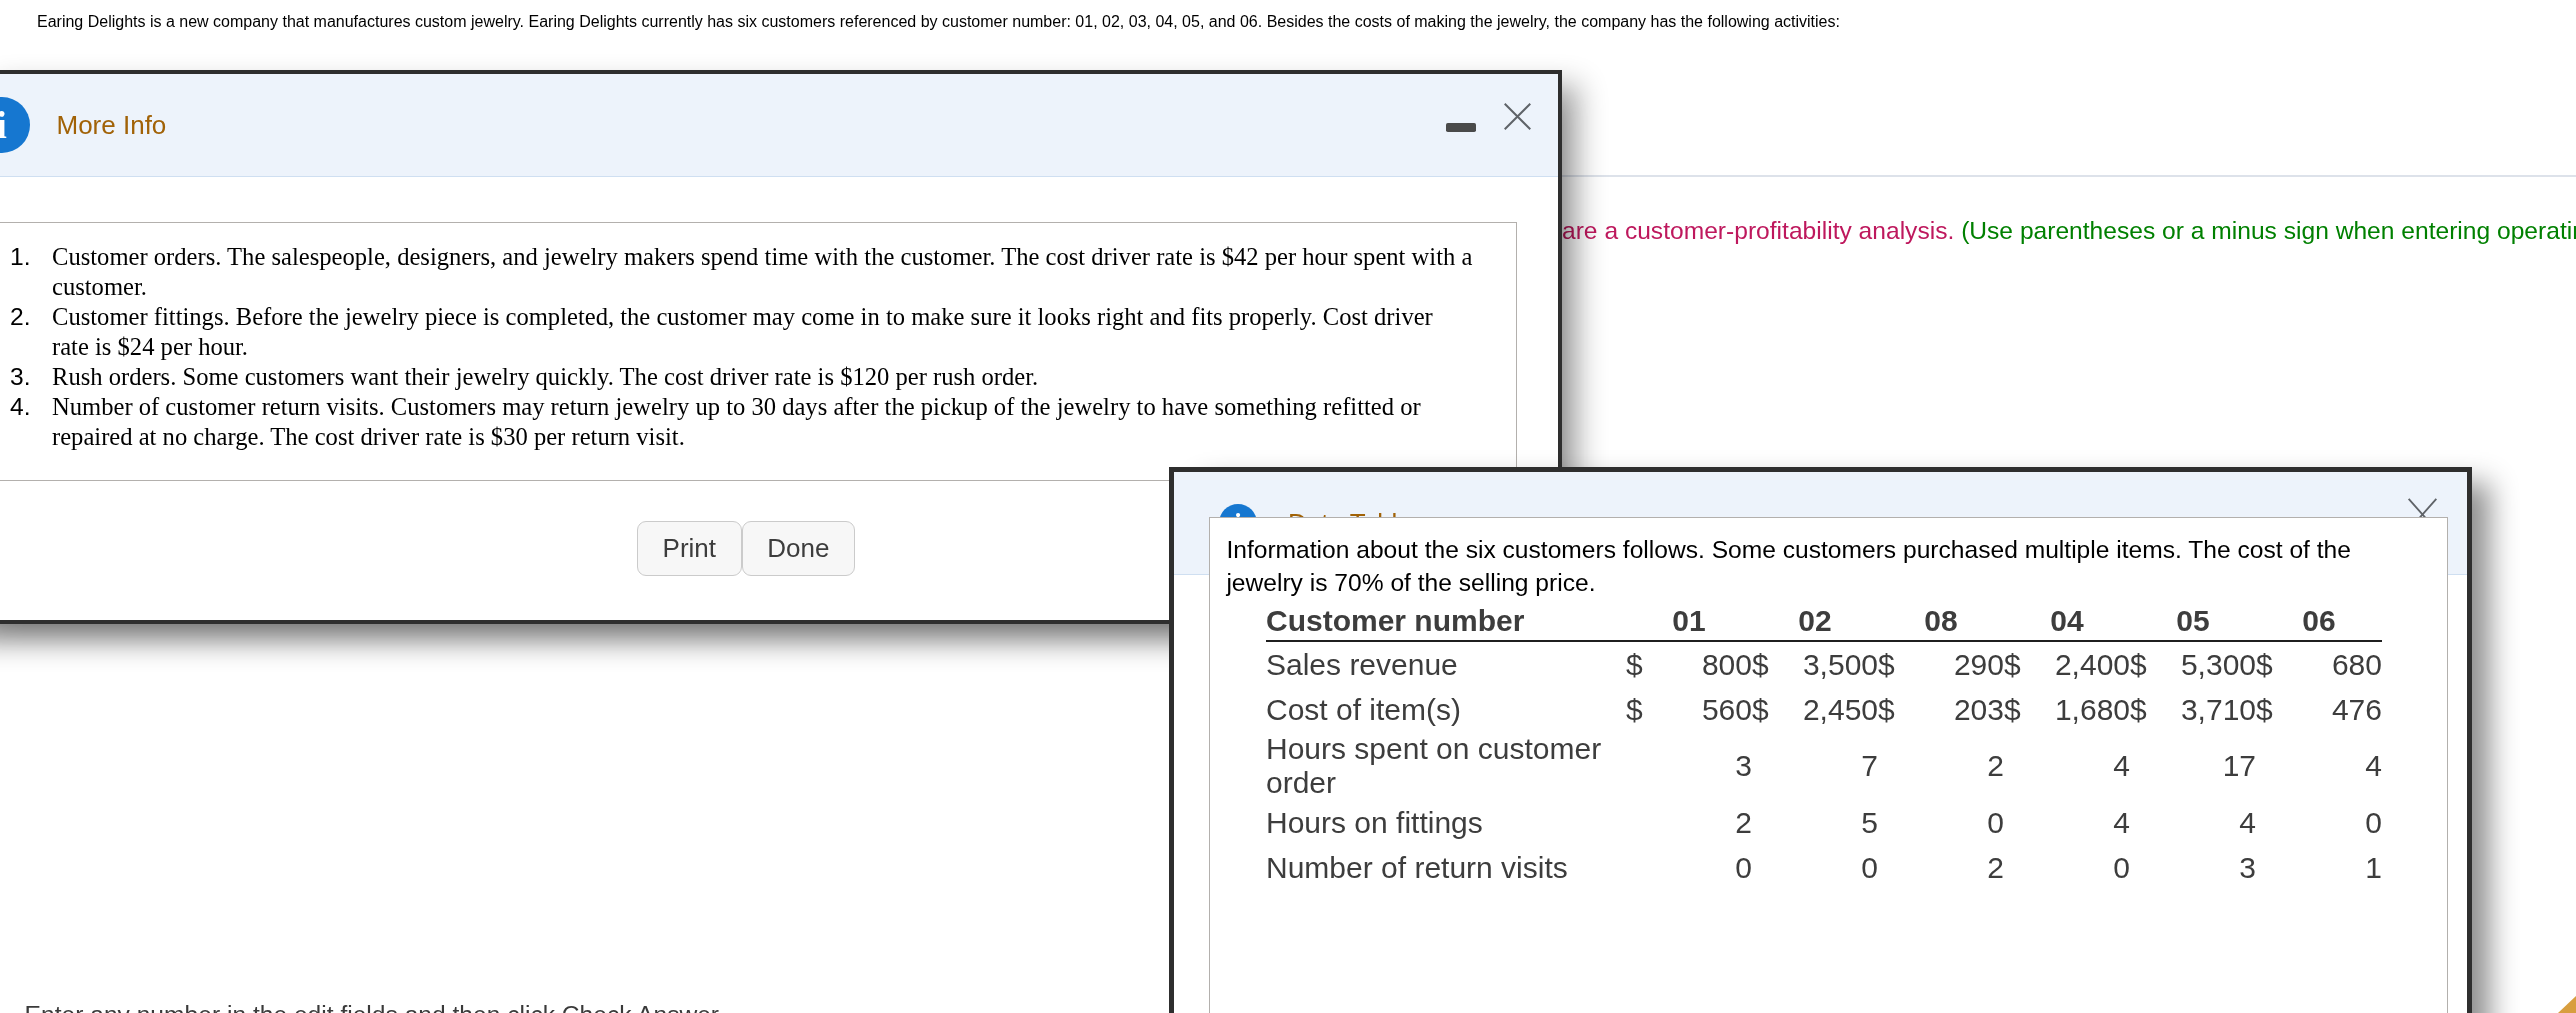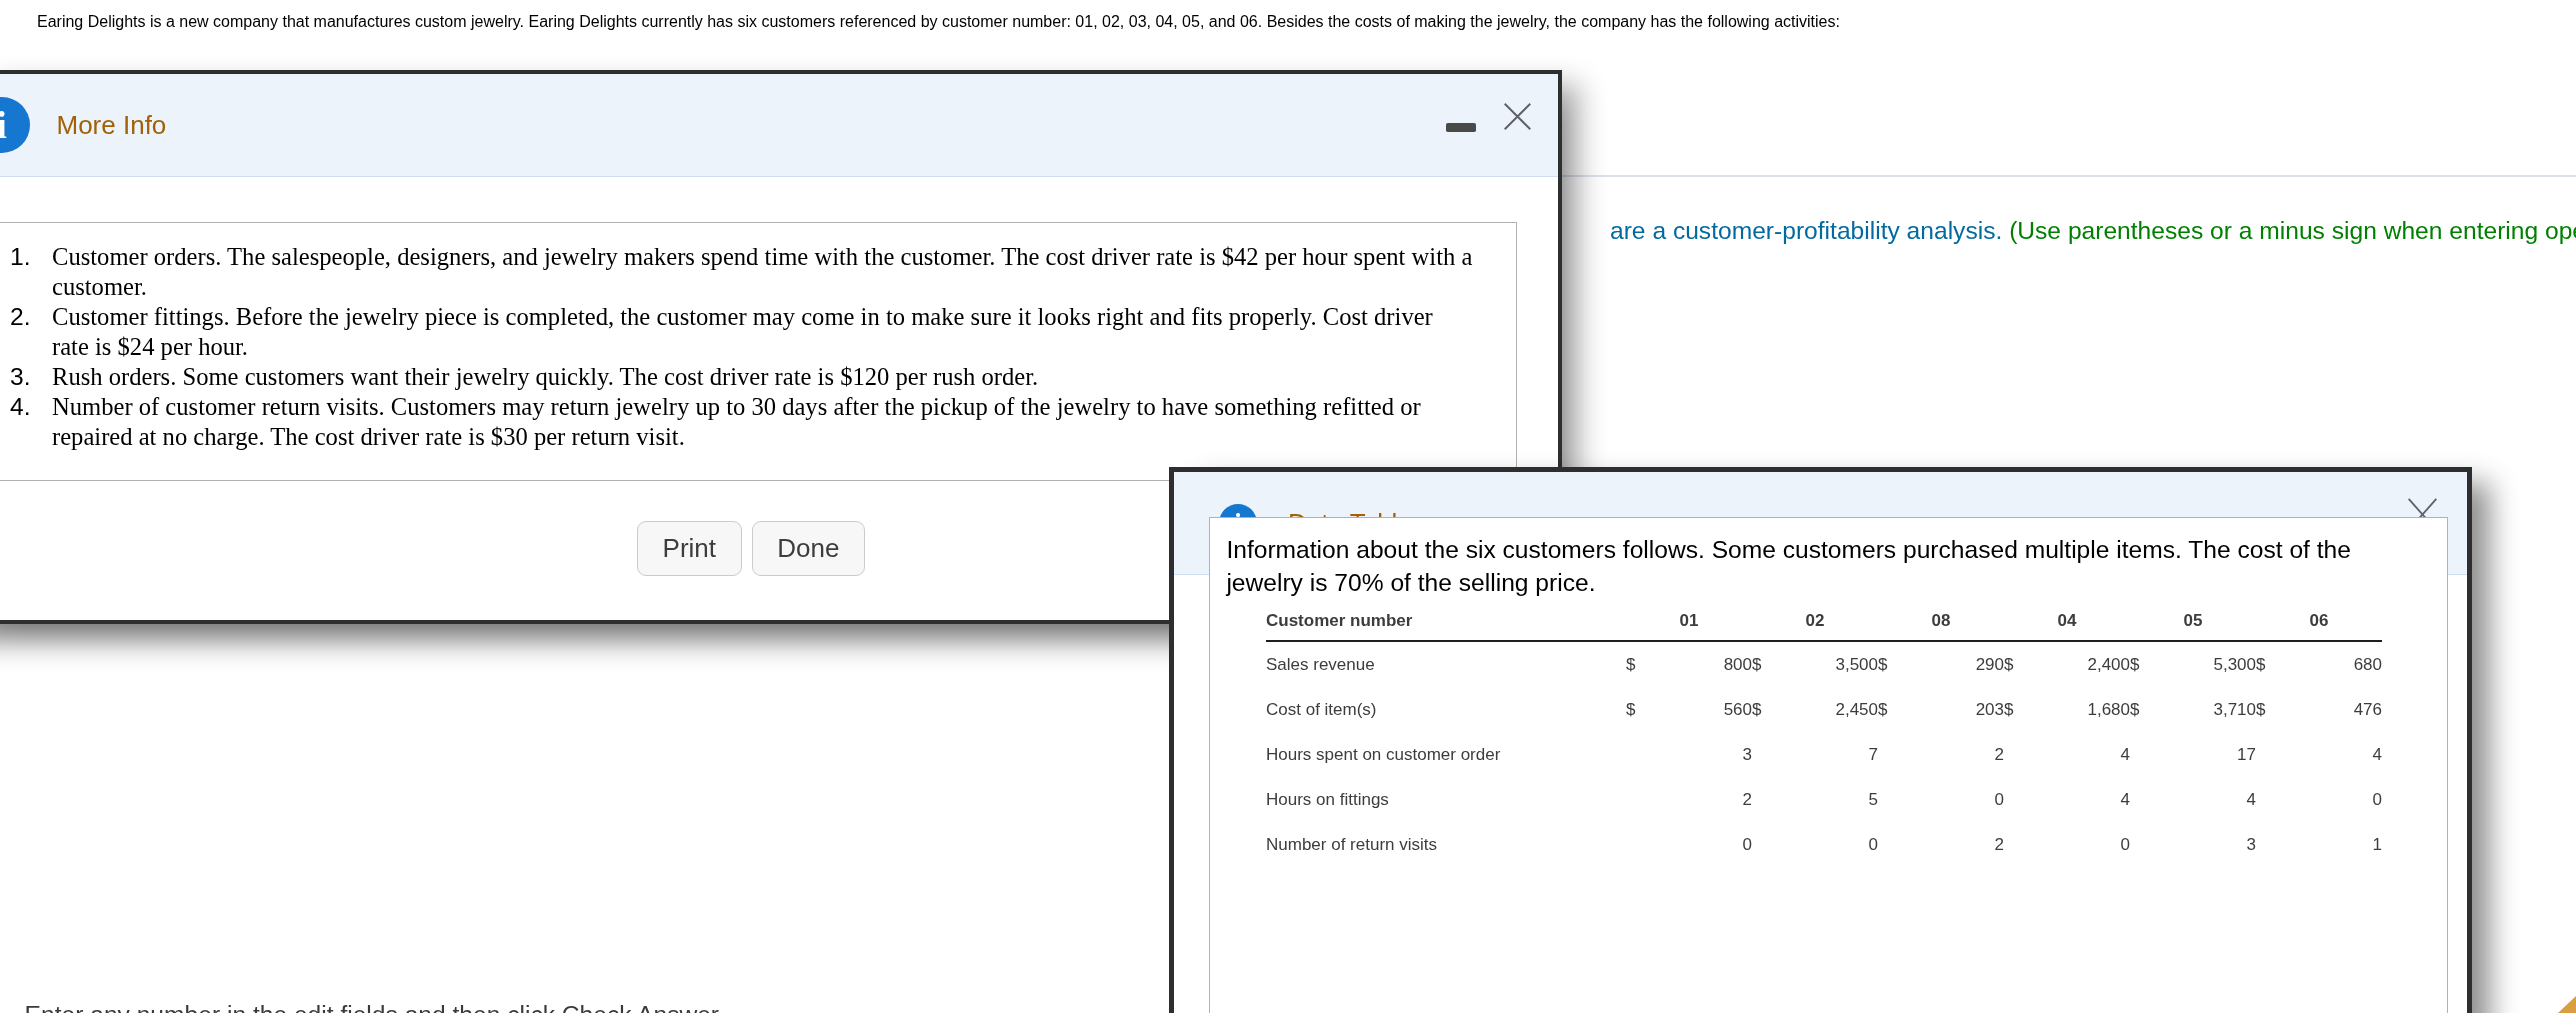--- a/index.html
+++ b/index.html
@@ -15,21 +15,21 @@
     font-size:16px;line-height:34px;color:#000;
   }
   .page-divider{
     position:absolute;left:1558px;top:175px;width:1018px;height:1.8px;
     background:#dde2ea;
   }
   .requirement-line{
     position:absolute;left:1562px;top:215px;white-space:nowrap;
     font-size:24.6px;line-height:31px;
   }
-  .req-black{color:#0369a1;margin-left:48px;}
+  .req-black{color:#be185d;}
   .req-green{color:#008000;}
   .footer-hint{
     position:absolute;left:24.6px;top:1001px;white-space:nowrap;
     font-size:24.6px;color:#3a3a3a;
   }
   .pencil-tip{
     position:absolute;left:2558px;top:994px;width:18px;height:19px;
     background:#d89e3f;
     clip-path:polygon(100% 10%,0% 100%,100% 100%);
   }
@@ -70,37 +70,37 @@
   #data-table-dialog .win-x{margin-right:27px;}
   
   .mi-box{
     position:absolute;left:0;top:148px;width:1549px;height:259px;
     border:1.8px solid #b3b0ad;background:#fff;box-sizing:border-box;
   }
   .mi-list{padding:19px 0 0 41px;}
   .mi-item{display:flex;font-size:24.6px;line-height:30px;color:#000;}
   .mi-num{flex:0 0 42px;}
   .mi-text{flex:0 0 auto;width:1421px;font-family:Liberation Serif, serif;}
-  .mi-buttons{position:absolute;left:669px;top:447px;display:flex;gap:10px;}
+  .mi-buttons{position:absolute;left:669px;top:447px;display:flex;gap:0;}
   .btn{
     height:55px;background:#f7f7f7;border:1.8px solid #cbcbcb;border-radius:9px;
     color:#3d3d3d;font-size:26px;font-family:"Liberation Sans",sans-serif;
     padding:0 24.6px;cursor:pointer;
   }
   
   .dt-box{
     position:absolute;left:35px;top:45px;width:1239px;height:564px;
     border:1.8px solid #b3b0ad;background:#fff;box-sizing:border-box;
   }
   .dt-intro{
     padding:14.6px 16.4px 0 16.4px;font-size:24.6px;line-height:33px;color:#000;
   }
   table.data{
     border-collapse:collapse;margin:3.6px 0 0 56px;table-layout:fixed;
-    color:#3d3d3d;font-size:17px;
+    color:#3d3d3d;font-size:30px;
   }
   table.data col.lbl{width:360px;}
   table.data col.cur{width:33px;}
   table.data col.val{width:93px;}
   table.data th{
     font-weight:bold;border-bottom:2.7px solid #1f1f1f;height:38px;
     text-align:left;padding:0;
   }
   table.data th.cnum{text-align:center;}
   table.data td{height:45px;padding:0;}

